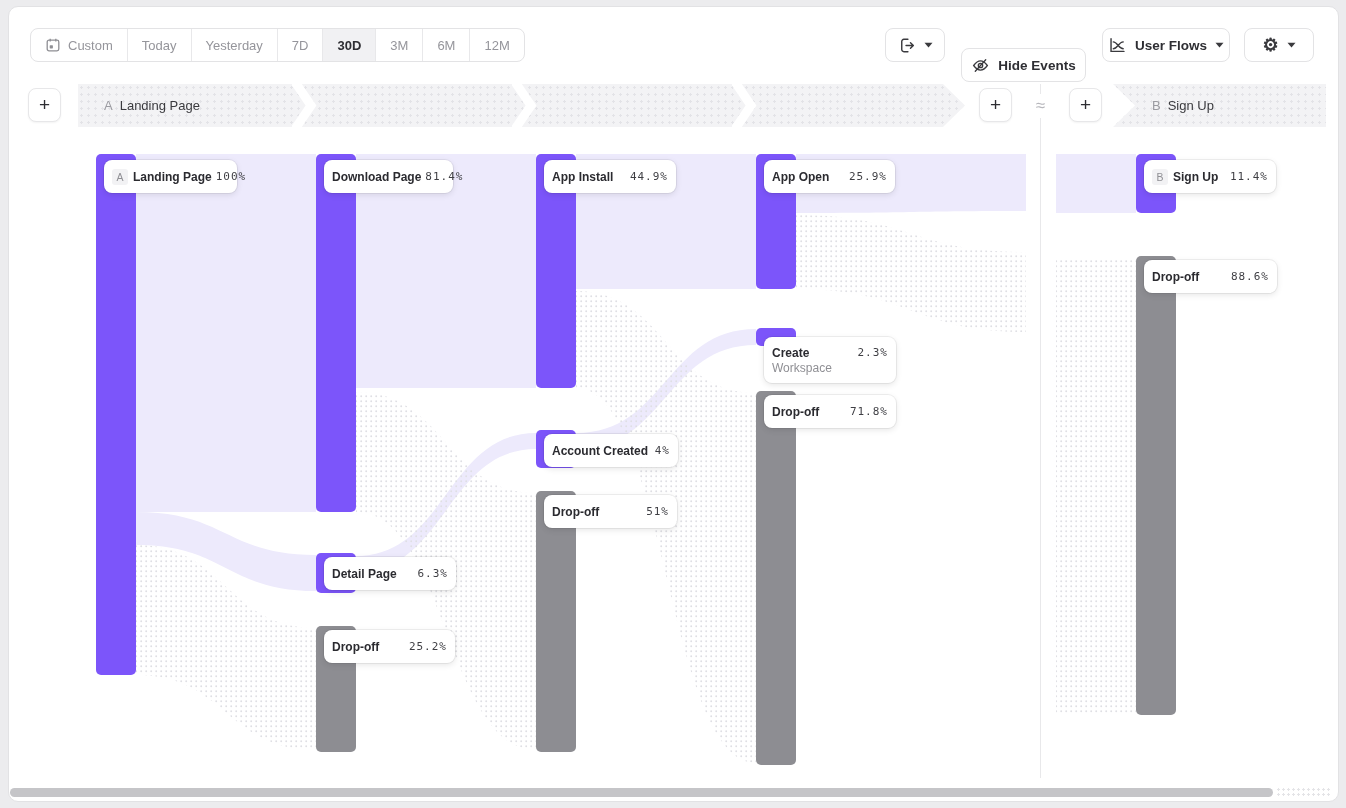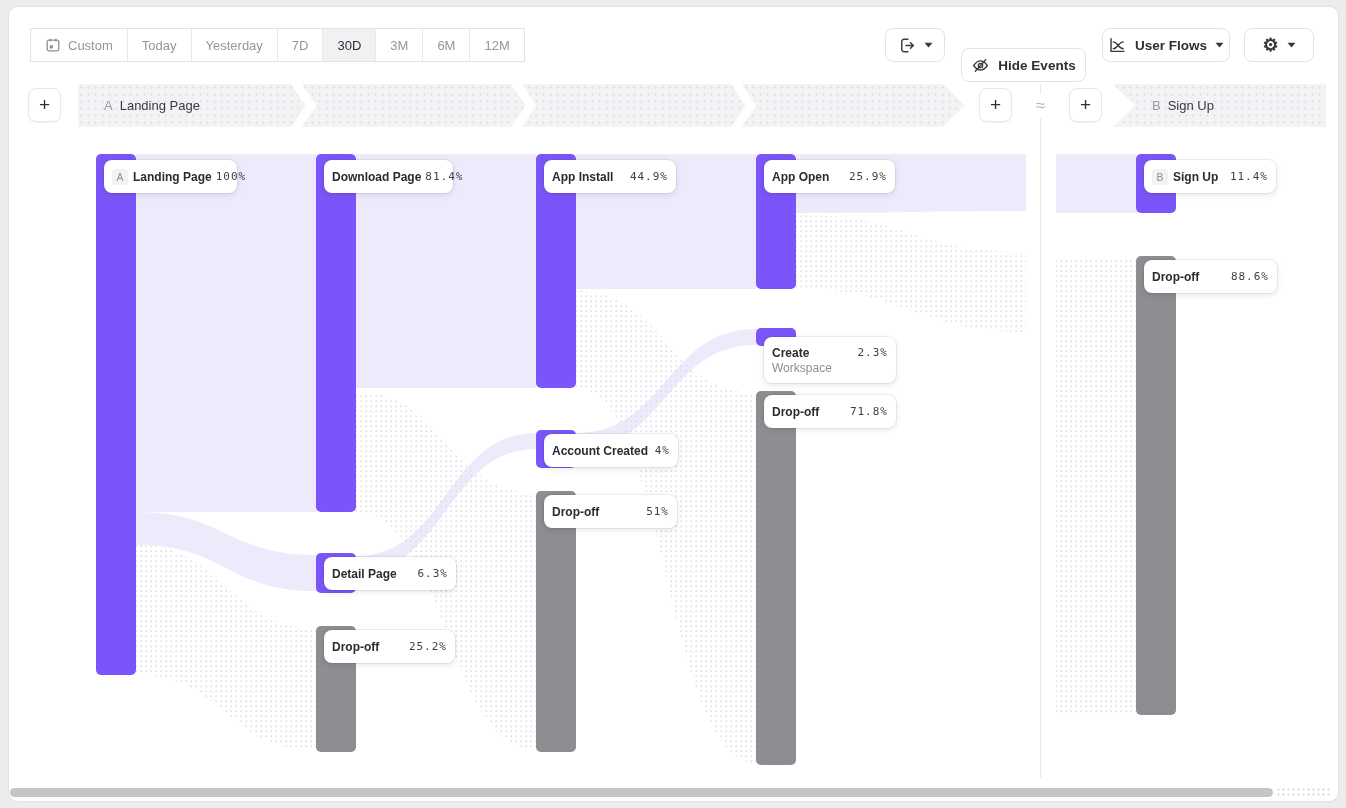--- a/index.html
+++ b/index.html
@@ -11,30 +11,30 @@
   }
   .card{
     position:absolute;left:8px;top:6px;width:1329px;height:794px;
     background:#FFFFFF;border:1px solid #E2E2E4;border-radius:10px;
   }
 
   
   .daterange{
     position:absolute;left:30px;top:28px;height:34px;z-index:5;
     display:flex;align-items:stretch;background:#fff;
-    border:1px solid #E3E3E5;border-radius:0;box-sizing:border-box;
+    border:1px solid #E3E3E5;border-radius:8px;box-sizing:border-box;
   }
   .seg{
     display:flex;align-items:center;justify-content:center;gap:7px;
     padding:0 14px;font-size:13px;color:#95959B;cursor:pointer;
     border-left:1px solid #E8E8EA;white-space:nowrap;
   }
   .seg:first-child{border-left:none;border-radius:7px 0 0 7px;}
   .seg:last-child{border-radius:0 7px 7px 0;}
-  .seg.selected{background:#F1F1F3;color:#2E2E33;font-weight:400;}
+  .seg.selected{background:#F1F1F3;color:#2E2E33;font-weight:700;}
 
   .btn{
     position:absolute;top:28px;height:34px;z-index:5;box-sizing:border-box;
     background:#fff;border:1px solid #E3E3E5;border-radius:8px;
     display:flex;align-items:center;justify-content:center;gap:8px;
     font-size:13.5px;font-weight:600;color:#2E2E33;cursor:pointer;
   }
   .gear-glyph{font-size:18px;line-height:1;color:#3A3A3E;}
 
   

